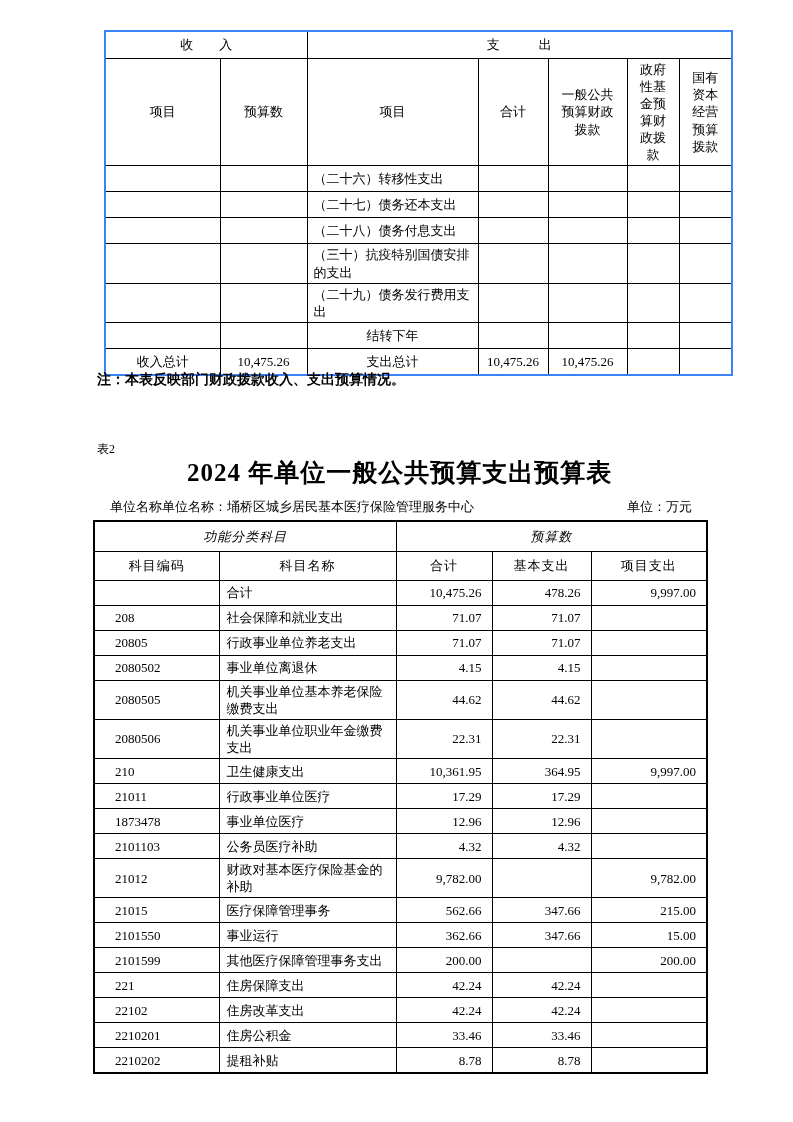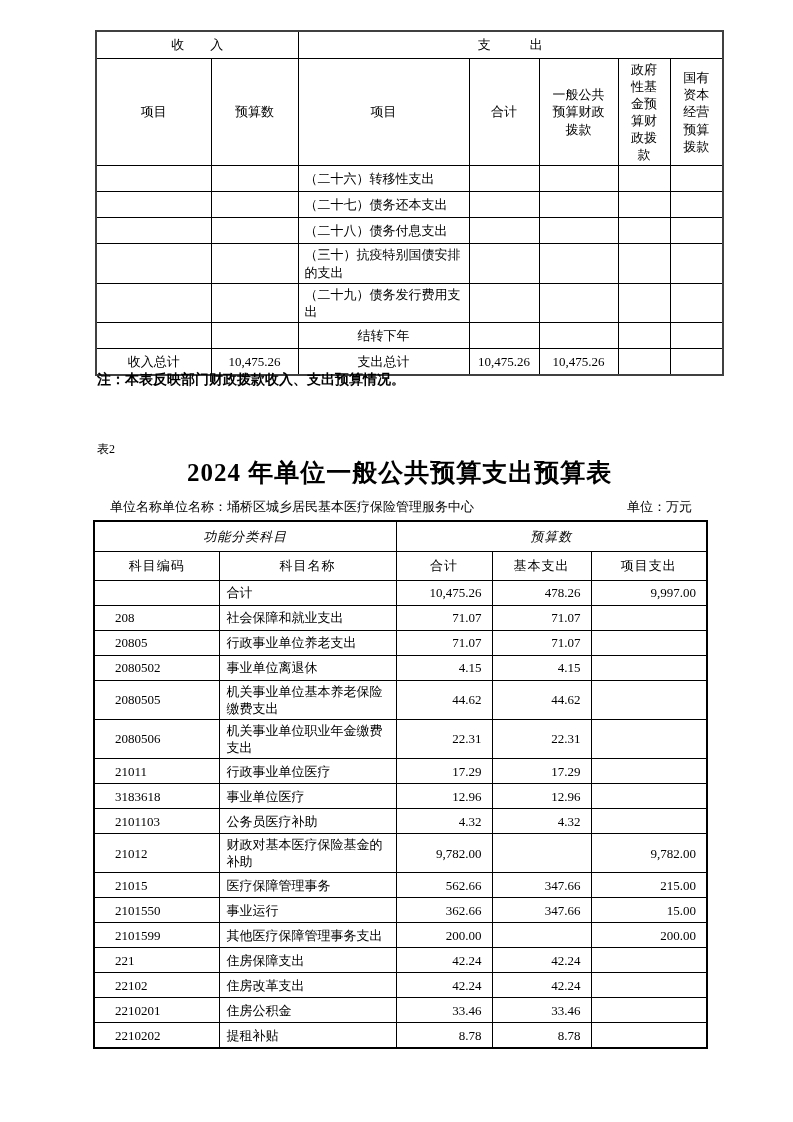--- a/index.html
+++ b/index.html
@@ -1,21 +1,21 @@
 <!DOCTYPE html>
 <html><head>
 <meta charset="utf-8">
 <style>
   html,body { margin:0; padding:0; background:#fff; }
   .page { position:relative; width:793px; height:1122px; background:#ffffff;
           font-family:"Liberation Serif","DejaVu Serif",serif; color:#000; overflow:hidden; }
   table { border-collapse:collapse; table-layout:fixed; position:absolute; background:#fff; }
   td { border:1px solid #000; font-size:13px; vertical-align:middle;
        padding:2px 6px; line-height:1.32; overflow:hidden; word-break:break-all; }
-  .t1 { left:95px; top:30px; width:627px; border:2px solid #404040; }
+  .t1 { left:104px; top:30px; width:627px; border:2px solid #3b82f6; }
   .t2 { left:93px; top:520px; width:613px; border:2px solid #000; }
   .c { text-align:center; }
   .l { text-align:left; }
   .r { text-align:right; padding-right:10px; }
   .t1 tr.h1 { height:27px; }
   .t1 tr.h1 td { text-align:center; }
   .t1 tr.h2 { height:104px; }
   .t1 tr.h2 td { text-align:center; padding:2px 11px; }
   .t1 tr.s { height:26px; }
   .t1 tr.d { height:38px; }
@@ -197,28 +197,35 @@
         <td class="r"></td>
       </tr>
       <tr class="d">
         <td class="code">2080506</td>
         <td class="name">机关事业单位职业年金缴费支出</td>
         <td class="r">22.31</td>
         <td class="r">22.31</td>
         <td class="r"></td>
       </tr>
       <tr class="s">
+        <td class="code">210</td>
+        <td class="name">卫生健康支出</td>
+        <td class="r">10,361.95</td>
+        <td class="r">364.95</td>
+        <td class="r">9,997.00</td>
+      </tr>
+      <tr class="s">
         <td class="code">21011</td>
         <td class="name">行政事业单位医疗</td>
         <td class="r">17.29</td>
         <td class="r">17.29</td>
         <td class="r"></td>
       </tr>
       <tr class="s">
-        <td class="code">3183618</td>
+        <td class="code">1873478</td>
         <td class="name">事业单位医疗</td>
         <td class="r">12.96</td>
         <td class="r">12.96</td>
         <td class="r"></td>
       </tr>
       <tr class="s">
         <td class="code">2101103</td>
         <td class="name">公务员医疗补助</td>
         <td class="r">4.32</td>
         <td class="r">4.32</td>

